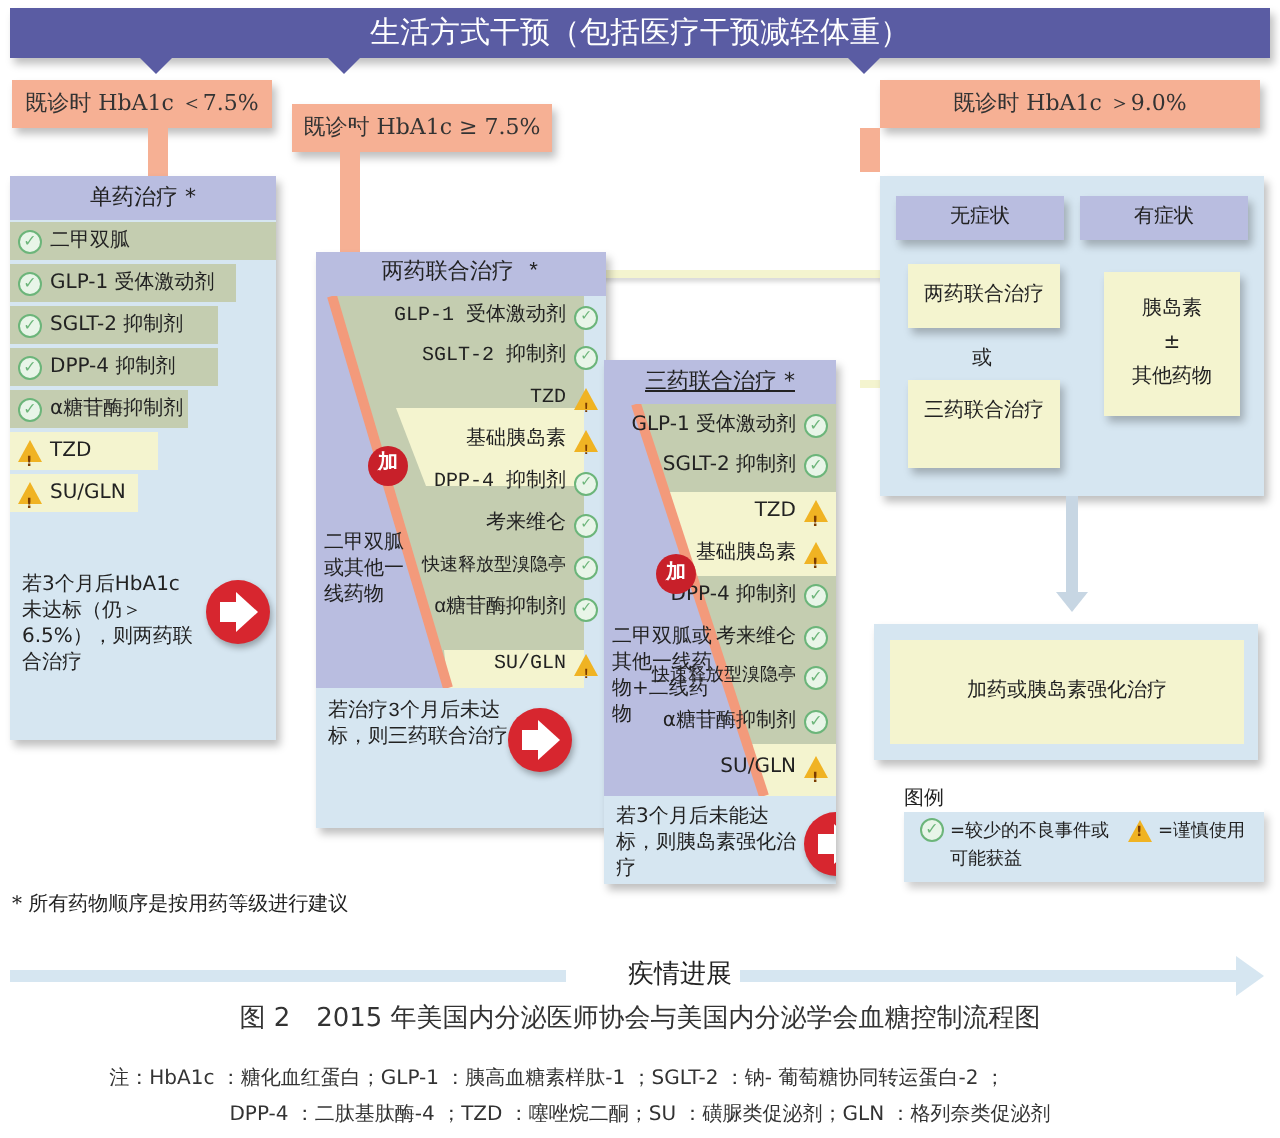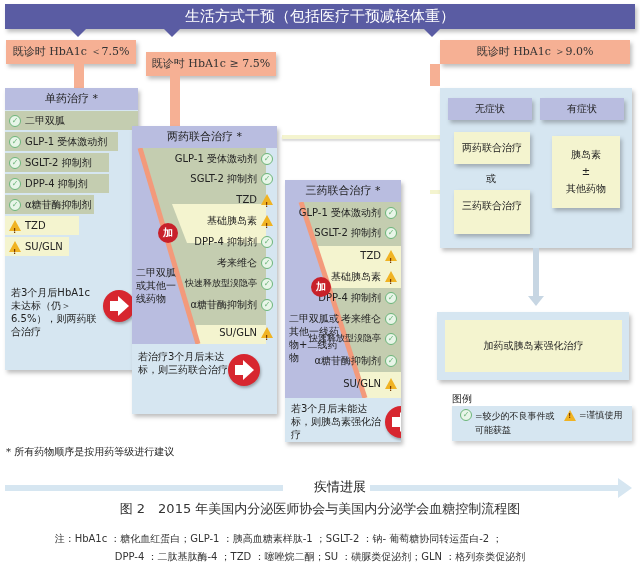--- a/index.html
+++ b/index.html
@@ -97,21 +97,21 @@
       </span>
       <span>SU/GLN</span>
     </div>
   <div class="note-text" style="left:6px;top:198px;width:88px;">若3个月后HbA1c未达标（仍＞6.5%），则两药联合治疗</div>
   <div class="arrow-circle" style="left:98px;top:202px;"></div>
 </div>
 
 <div class="abs" style="left:282px;top:135px;width:175px;height:4px;background:#f4f4cf;box-shadow:0 2px 2px rgba(0,0,0,0.15);"></div>
 <div class="abs" style="left:430px;top:190px;width:30px;height:4px;background:#f4f4cf;"></div>
 
-<div class="abs panel shadow" style="left:132px;top:126px;width:145px;height:288px;overflow:hidden;">
+<div class="abs panel shadow" style="left:158px;top:126px;width:145px;height:288px;overflow:hidden;font-family:Liberation Mono, monospace;">
   <div class="panel-head">两药联合治疗 *</div>
   <div class="abs" style="left:0;top:22px;width:134px;height:196px;background:#b9bde0;"></div>
   <svg class="abs" style="left:0;top:22px;" width="134" height="196">
     <polygon points="10,0 134,0 134,196 66,196" fill="#c4cdb0"></polygon>
     <polygon points="40,56 134,56 134,95 55,95" fill="#f4f4cf"></polygon>
     <polygon points="64,177 134,177 134,196 66,196" fill="#f4f4cf"></polygon>
     <line x1="8" y1="0" x2="66" y2="196" stroke="#f39a7b" stroke-width="5"></line>
   </svg>
   <div class="r-row" style="top:23px;">
       <span>GLP-1 受体激动剂</span>
@@ -154,21 +154,21 @@
       <span class="ic-warn">
         <span>!</span>
       </span>
     </div>
   <div class="plus-badge" style="left:26px;top:97px;">加</div>
   <div class="note-text" style="left:4px;top:140px;width:44px;">二甲双胍或其他一线药物</div>
   <div class="note-text" style="left:6px;top:224px;width:90px;">若治疗3个月后未达标，则三药联合治疗</div>
   <div class="arrow-circle" style="left:96px;top:228px;"></div>
 </div>
 
-<div class="abs panel shadow" style="left:285px;top:180px;width:116px;height:262px;overflow:hidden;">
+<div class="abs panel shadow" style="left:302px;top:180px;width:116px;height:262px;overflow:hidden;text-decoration:underline;">
   <div class="panel-head">三药联合治疗 *</div>
   <div class="abs" style="left:0;top:22px;width:140px;height:196px;background:#b9bde0;"></div>
   <svg class="abs" style="left:0;top:22px;" width="140" height="196">
     <polygon points="18,0 140,0 140,196 80,196" fill="#c4cdb0"></polygon>
     <polygon points="30,44 140,44 140,86 46,86" fill="#f4f4cf"></polygon>
     <polygon points="74,170 140,170 140,196 80,196" fill="#f4f4cf"></polygon>
     <line x1="16" y1="0" x2="80" y2="196" stroke="#f39a7b" stroke-width="5"></line>
   </svg>
   <div class="r-row" style="top:23px;">
       <span>GLP-1 受体激动剂</span>

